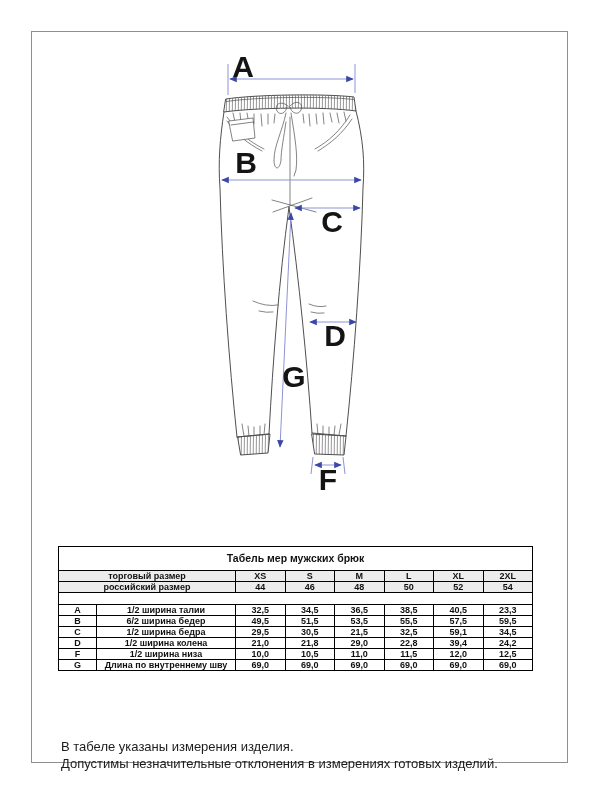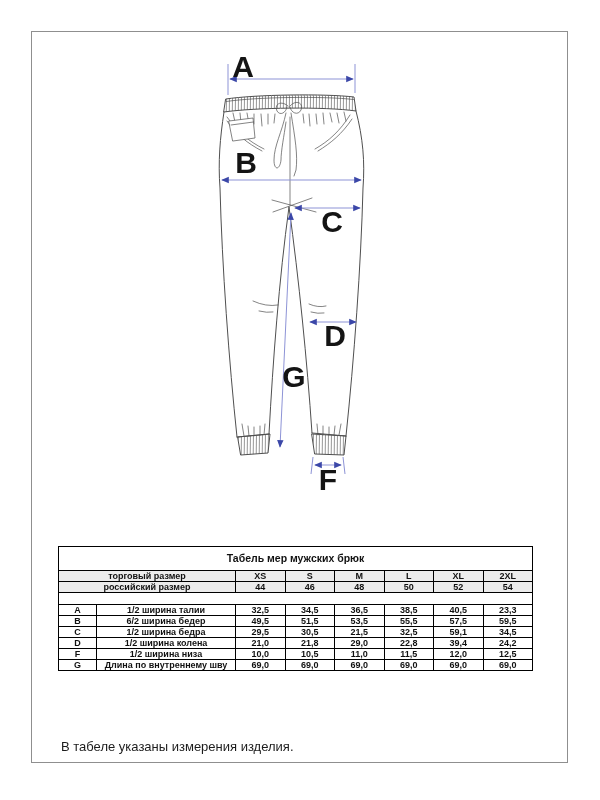--- a/index.html
+++ b/index.html
@@ -217,13 +217,14 @@
         <td>69,0</td>
         <td>69,0</td>
         <td>69,0</td>
         <td>69,0</td>
       </tr>
     </tbody>
 </table>
 
 <div class="notes">
   <div>В табеле указаны измерения изделия.</div>
+  <div>Допустимы незначительные отклонения в измерениях готовых изделий.</div>
 </div>
 
 </body></html>

